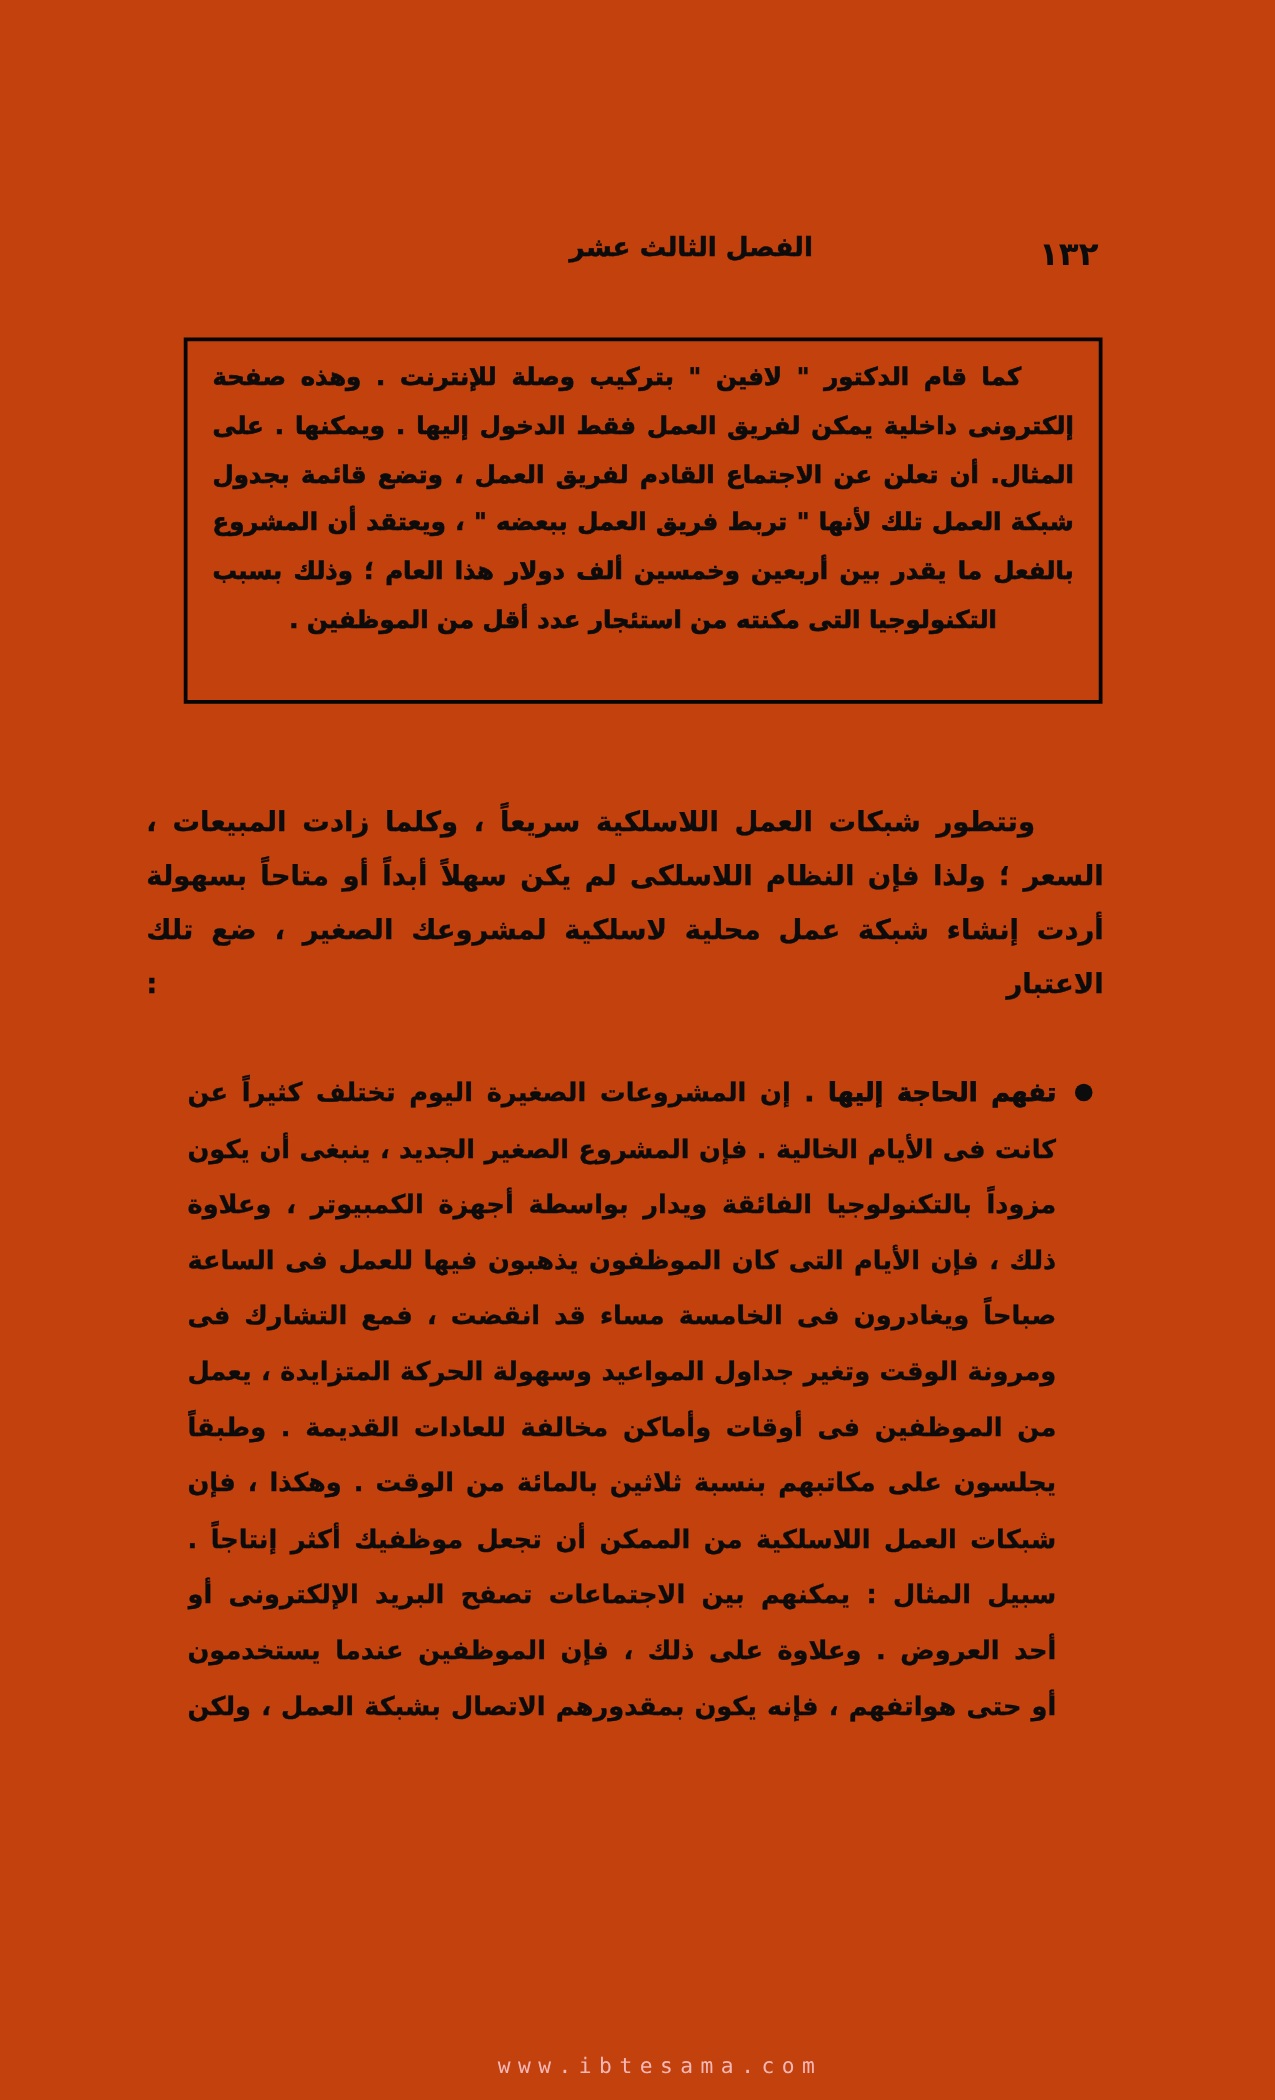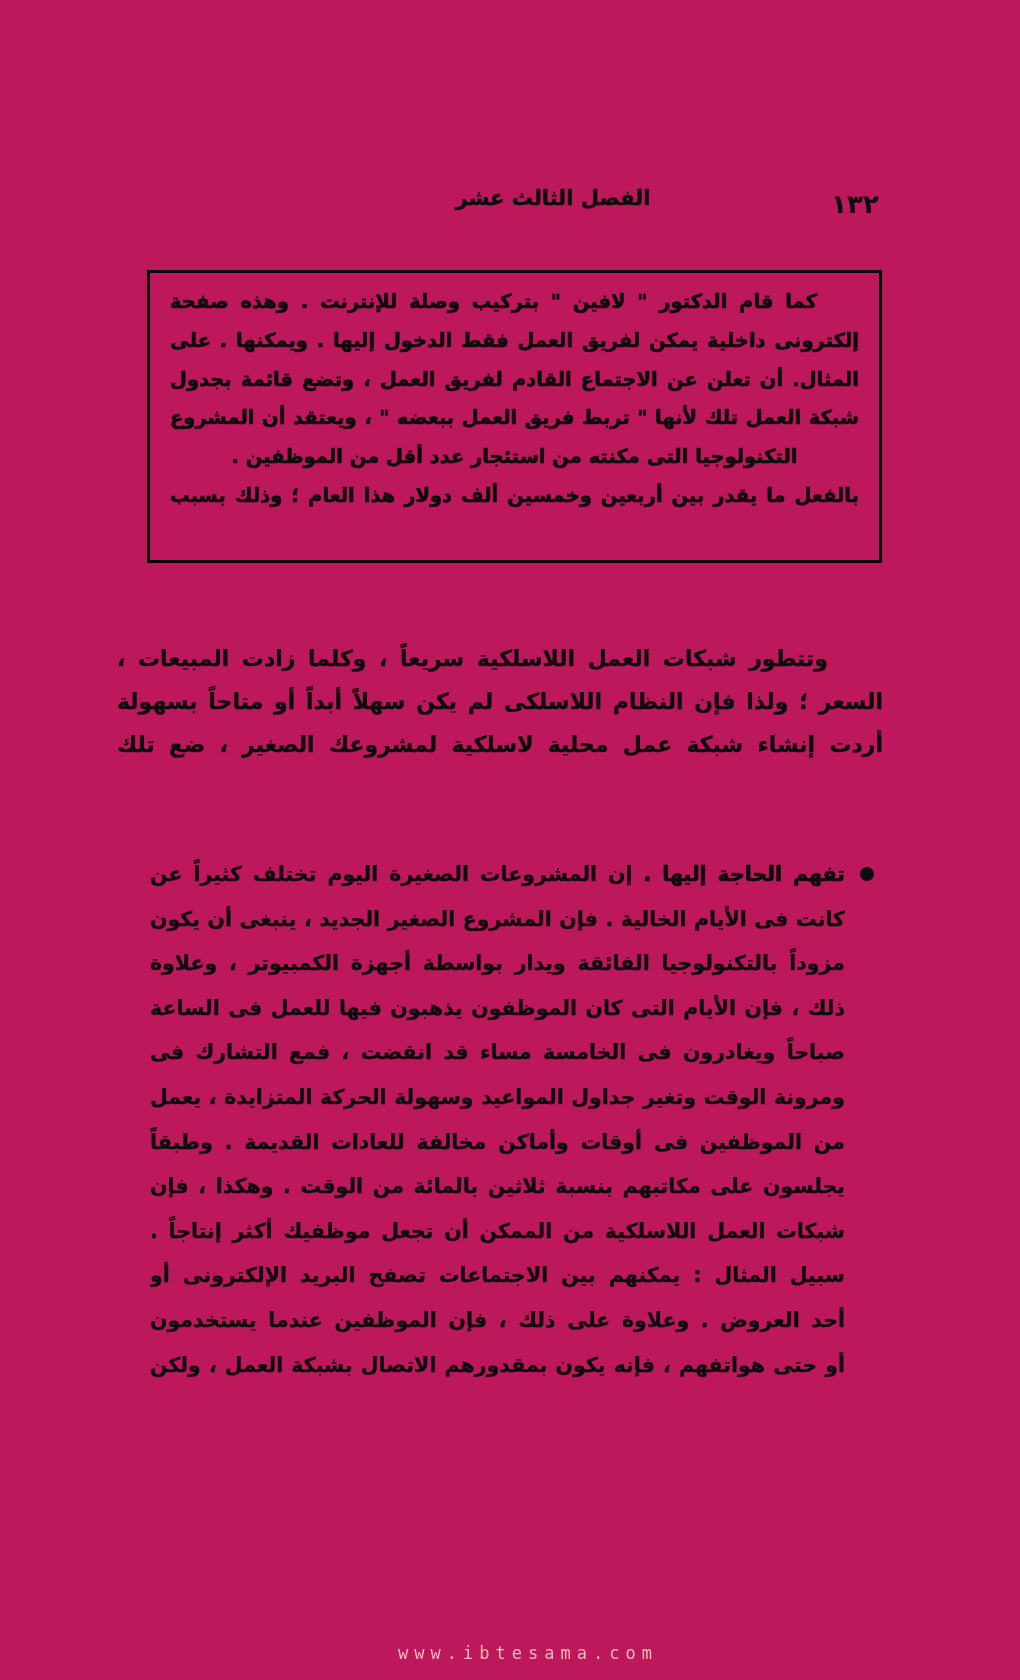--- a/index.html
+++ b/index.html
@@ -76,39 +76,40 @@
     text-align:center;
     font-family:"DejaVu Sans Mono", monospace;
     font-weight:normal;
     font-size:17px; letter-spacing:6px;
     color:#f5b8b8;
   }
 </style>
 </head>
 <body>
 
-<div class="page" style="background: #be185d; color: rgb(12, 12, 12);">
+<div class="page" style="background: #c2410c; color: rgb(12, 12, 12);">
 
   <div class="chapter-title">الفصل الثالث عشر</div>
 
   <div class="page-number">١٣٢</div>
 
   <div class="boxed-note" style="border-color: rgb(6, 6, 6);">
     <div class="line first">كما قام الدكتور " لافين " بتركيب وصلة للإنترنت . وهذه صفحة موقع</div>
     <div class="line">إلكترونى داخلية يمكن لفريق العمل فقط الدخول إليها . ويمكنها . على سبيل</div>
     <div class="line">المثال. أن تعلن عن الاجتماع القادم لفريق العمل ، وتضع قائمة بجدول الإجازات ،</div>
     <div class="line">شبكة العمل تلك لأنها " تربط فريق العمل ببعضه " ، ويعتقد أن المشروع قد وفر</div>
+    <div class="line">بالفعل ما يقدر بين أربعين وخمسين ألف دولار هذا العام ؛ وذلك بسبب</div>
     <div class="line center">التكنولوجيا التى مكنته من استئجار عدد أقل من الموظفين .</div>
-    <div class="line">بالفعل ما يقدر بين أربعين وخمسين ألف دولار هذا العام ؛ وذلك بسبب</div>
   </div>
 
   <div class="intro-paragraph">
     <div class="line first">وتتطور شبكات العمل اللاسلكية سريعاً ، وكلما زادت المبيعات ، انخفض</div>
     <div class="line">السعر ؛ ولذا فإن النظام اللاسلكى لم يكن سهلاً أبداً أو متاحاً بسهولة وإذا</div>
     <div class="line">أردت إنشاء شبكة عمل محلية لاسلكية لمشروعك الصغير ، ضع تلك النصائح فى</div>
+    <div class="line end">الاعتبار :</div>
   </div>
 
   <div class="bullet-item">
     <span class="bullet-dot"></span>
     <div class="line">
       <span class="bullet-lead">تفهم الحاجة إليها .</span>
       <span>إن المشروعات الصغيرة اليوم تختلف كثيراً عن تلك التى</span>
     </div>
     <div class="line">كانت فى الأيام الخالية . فإن المشروع الصغير الجديد ، ينبغى أن يكون</div>
     <div class="line">مزوداً بالتكنولوجيا الفائقة ويدار بواسطة أجهزة الكمبيوتر ، وعلاوة على</div>

